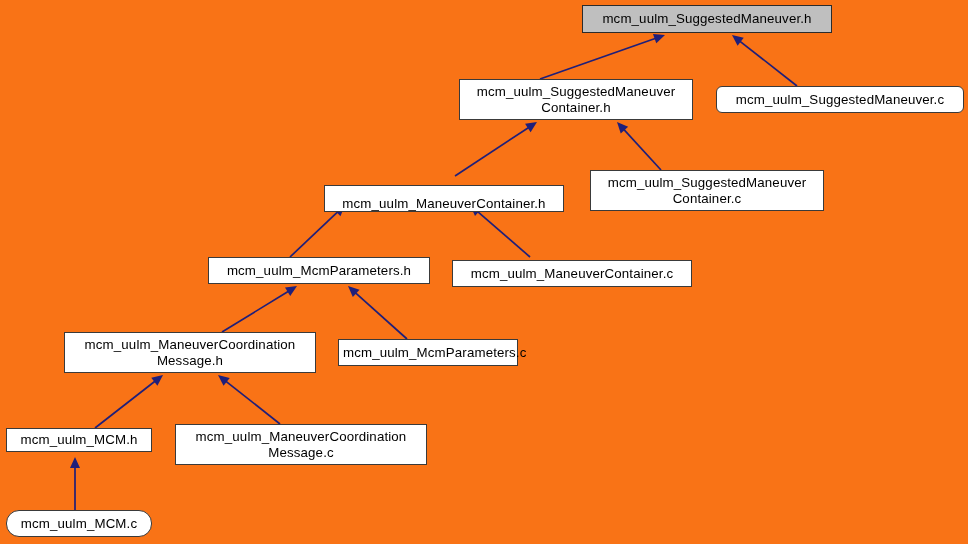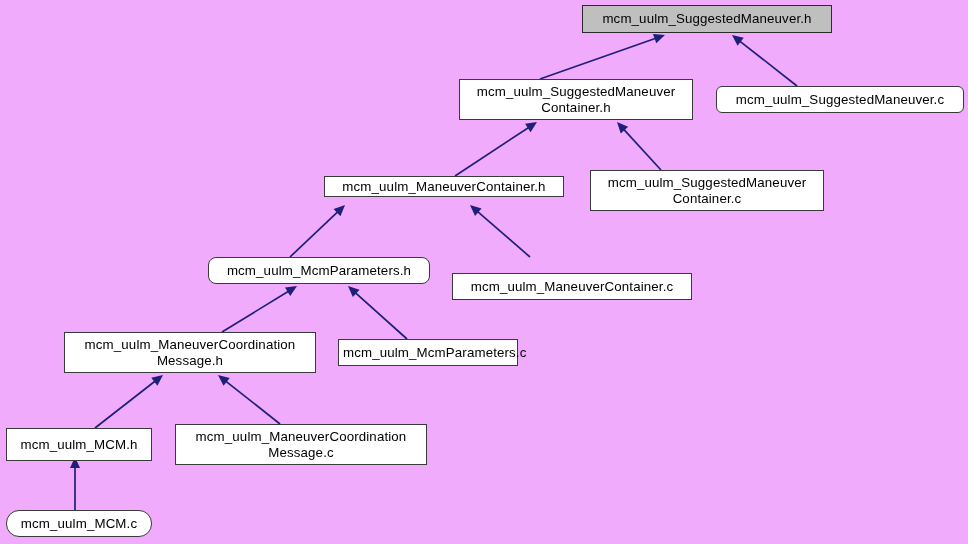--- a/index.html
+++ b/index.html
@@ -7,21 +7,21 @@
     padding: 0;
     background: #ffffff;
   }
   body {
     font-family: "Liberation Sans", sans-serif;
   }
   #graph-canvas {
     position: relative;
     width: 968px;
     height: 544px;
-    background: #f0abfc;
+    background: #f97316;
     overflow: hidden;
     text-decoration: underline;
   }
   #edge-layer {
     position: absolute;
     left: 0;
     top: 0;
     width: 968px;
     height: 544px;
     pointer-events: none;
@@ -81,27 +81,27 @@
       <polygon points="218,375 229.73041867018148,377.89780569090783 223.52987374203806,385.7433931510076" fill="#1f1f7a"></polygon>
       <line x1="75" y1="510" x2="75" y2="466" stroke="#1f1f7a" stroke-width="1.7"></line>
       <polygon points="75,457 80,468 70,468" fill="#1f1f7a"></polygon>
     </svg>
 
   <div id="node-layer">
       <div class="graph-node root-node" style="left: 582px; top: 5px; width: 250px; height: 28px;"><span class="node-label">mcm_uulm_SuggestedManeuver.h</span></div>
       <div class="graph-node" style="left: 459px; top: 79px; width: 234px; height: 41px;"><span class="node-label">mcm_uulm_SuggestedManeuver
 Container.h</span></div>
       <div class="graph-node" style="left: 716px; top: 86px; width: 248px; height: 27px; border-radius: 6px;"><span class="node-label">mcm_uulm_SuggestedManeuver.c</span></div>
-      <div class="graph-node" style="left: 324px; top: 176px; width: 240px; height: 21px;"><span class="node-label">mcm_uulm_ManeuverContainer.h</span></div>
+      <div class="graph-node" style="left: 324px; top: 185px; width: 240px; height: 27px; align-items: flex-end;"><span class="node-label">mcm_uulm_ManeuverContainer.h</span></div>
       <div class="graph-node" style="left: 590px; top: 170px; width: 234px; height: 41px;"><span class="node-label">mcm_uulm_SuggestedManeuver
 Container.c</span></div>
-      <div class="graph-node" style="left: 208px; top: 257px; width: 222px; height: 27px; border-radius: 8px;"><span class="node-label">mcm_uulm_McmParameters.h</span></div>
-      <div class="graph-node" style="left: 452px; top: 273px; width: 240px; height: 27px;"><span class="node-label">mcm_uulm_ManeuverContainer.c</span></div>
+      <div class="graph-node" style="left: 208px; top: 257px; width: 222px; height: 27px;"><span class="node-label">mcm_uulm_McmParameters.h</span></div>
+      <div class="graph-node" style="left: 452px; top: 260px; width: 240px; height: 27px;"><span class="node-label">mcm_uulm_ManeuverContainer.c</span></div>
       <div class="graph-node" style="left: 64px; top: 332px; width: 252px; height: 41px;"><span class="node-label">mcm_uulm_ManeuverCoordination
 Message.h</span></div>
       <div class="graph-node" style="left: 338px; top: 339px; width: 180px; height: 27px;"><span class="node-label">mcm_uulm_McmParameters.c</span></div>
-      <div class="graph-node" style="left: 6px; top: 428px; width: 146px; height: 33px;"><span class="node-label">mcm_uulm_MCM.h</span></div>
+      <div class="graph-node" style="left: 6px; top: 428px; width: 146px; height: 24px;"><span class="node-label">mcm_uulm_MCM.h</span></div>
       <div class="graph-node" style="left: 175px; top: 424px; width: 252px; height: 41px;"><span class="node-label">mcm_uulm_ManeuverCoordination
 Message.c</span></div>
       <div class="graph-node" style="left: 6px; top: 510px; width: 146px; height: 27px; border-radius: 13px;"><span class="node-label">mcm_uulm_MCM.c</span></div>
     </div>
 
 </div>
 
 </body></html>

